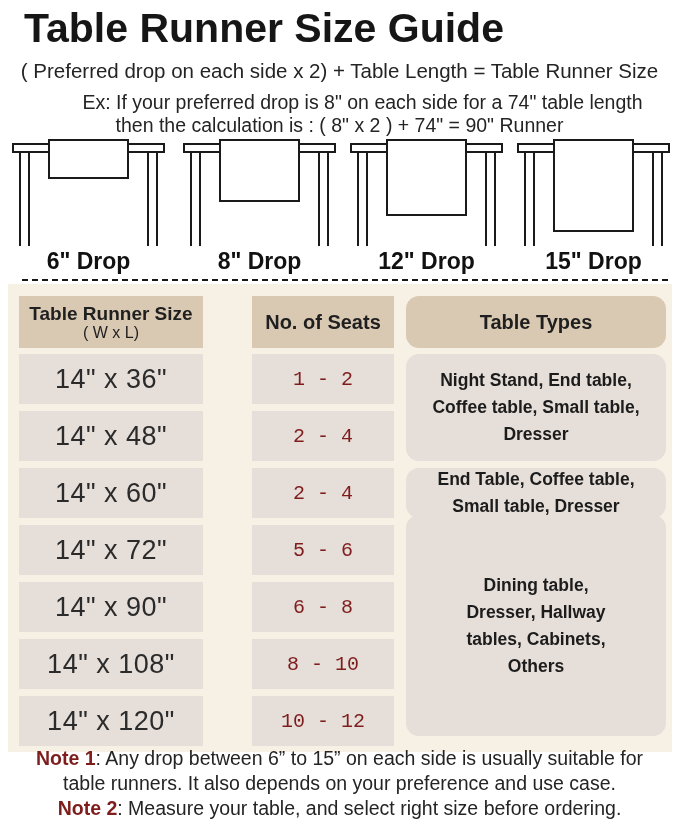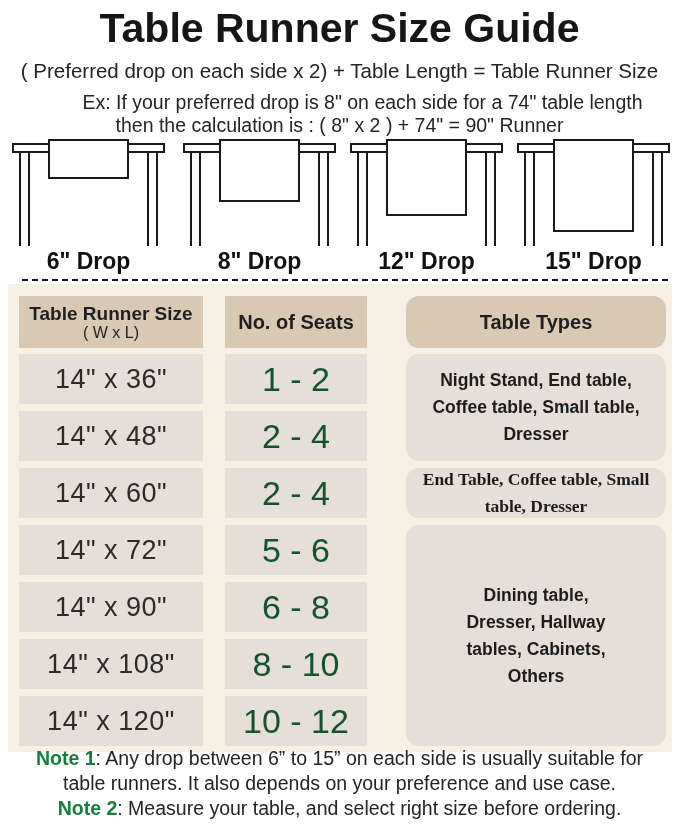--- a/index.html
+++ b/index.html
@@ -5,22 +5,22 @@
   * { margin:0; padding:0; box-sizing:border-box; }
   html,body { background:#ffffff; }
   body {
     width:679px; height:826px; position:relative; overflow:hidden;
     font-family:"Liberation Sans", sans-serif; color:#1f1f1f;
   }
   .page { position:absolute; inset:0; }
 
   
   .title {
-    text-align:center; font-size:41px; font-weight:700; letter-spacing:0px;
-    padding-top:5px; color:#161616;
+    font-size:41px; font-weight:700; letter-spacing:0px;
+    padding-top:5px; color:#161616;padding-left:24px;
   }
   .formula { text-align:center; font-size:20.5px; margin-top:7px; color:#242424; }
   .example-1 { text-align:center; font-size:19.5px; margin-top:8px; color:#242424;margin-left:46px; }
   .example-2 { text-align:center; font-size:19.5px; margin-top:0; color:#242424; }
 
   
   .figs { position:absolute; left:0; top:138px; width:679px; height:143px; }
   .fig { position:absolute; top:0; width:153px; height:143px; }
   .fig-1 { left:12px; } .fig-2 { left:183px; } .fig-3 { left:350px; } .fig-4 { left:517px; }
   .tabletop {
@@ -47,40 +47,40 @@
   }
 
   
   .panel {
     position:absolute; left:8px; top:284px; width:664px; height:468px;
     background:#f7f0e5;
   }
   .cell { position:absolute; background:#e5ded9; display:flex; align-items:center; justify-content:center; text-align:center; }
   .hdr  { background:#d9c9b3; }
   .col1 { left:11px;  width:184px; }
-  .col2 { left:217px; width:142px; }
+  .col2 { left:244px; width:142px; }
   .col3 { left:398px; width:260px;border-radius:13px; }
   .hdr-row { top:12px; height:52px; flex-direction:column; }
   .hdr-size-title { font-size:19px; font-weight:700; line-height:21px; }
   .hdr-size-sub   { font-size:16px; line-height:18px; }
   .hdr-label { font-size:20px; font-weight:700; }
   .row-0 { top:70px; }  .row-1 { top:127px; } .row-2 { top:184px; } .row-3 { top:241px; }
   .row-4 { top:298px; } .row-5 { top:355px; } .row-6 { top:412px; }
   .data-row { height:50px; }
   .size-text  { font-size:27px; color:#2b2b2b; letter-spacing:0.5px; }
-  .seats-text { font-size:34px; color:#14532d; }
+  .seats-text { font-size:20px; color:#7f1d1d;font-family:Liberation Mono, monospace; }
   .types-box { font-size:17.5px; font-weight:700; line-height:27px; color:#1c1c1c; }
   .types-a { top:70px;  height:107px; padding:0 24px; }
-  .types-b { top:184px; height:50px;  padding:0 12px;font-family:Liberation Serif, serif; }
-  .types-c { top:241px; height:221px; padding:0 46px; }
+  .types-b { top:184px; height:50px;  padding:0 12px; }
+  .types-c { top:231px; height:221px; padding:0 46px; }
 
   
   .notes { position:absolute; left:0; top:746px; width:679px; text-align:center; }
   .note-line { font-size:19.5px; line-height:25px; color:#242424; }
-  .note-line b { color:#15803d; }
+  .note-line b { color:#7f1d1d; }
 </style>
 </head>
 <body>
 
 <div class="page">
 
   <div class="title">Table Runner Size Guide</div>
   <div class="formula">( Preferred drop on each side x 2) + Table Length = Table Runner Size</div>
   <div class="example-1">Ex: If your preferred drop is 8" on each side for a 74" table length</div>
   <div class="example-2">then the calculation is : ( 8" x 2 ) + 74" = 90" Runner</div>

